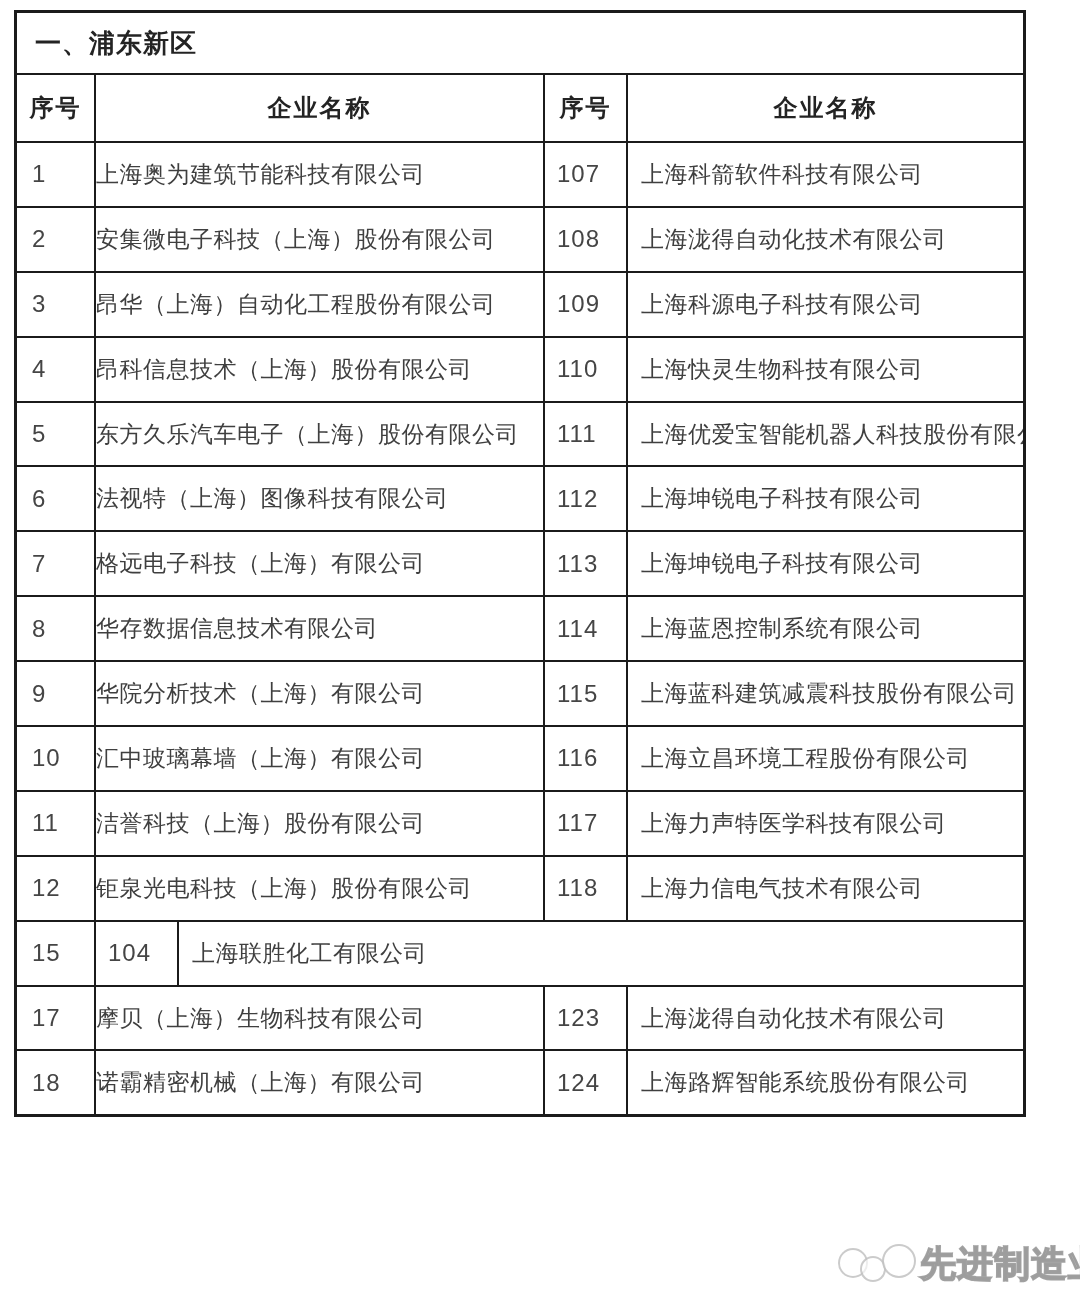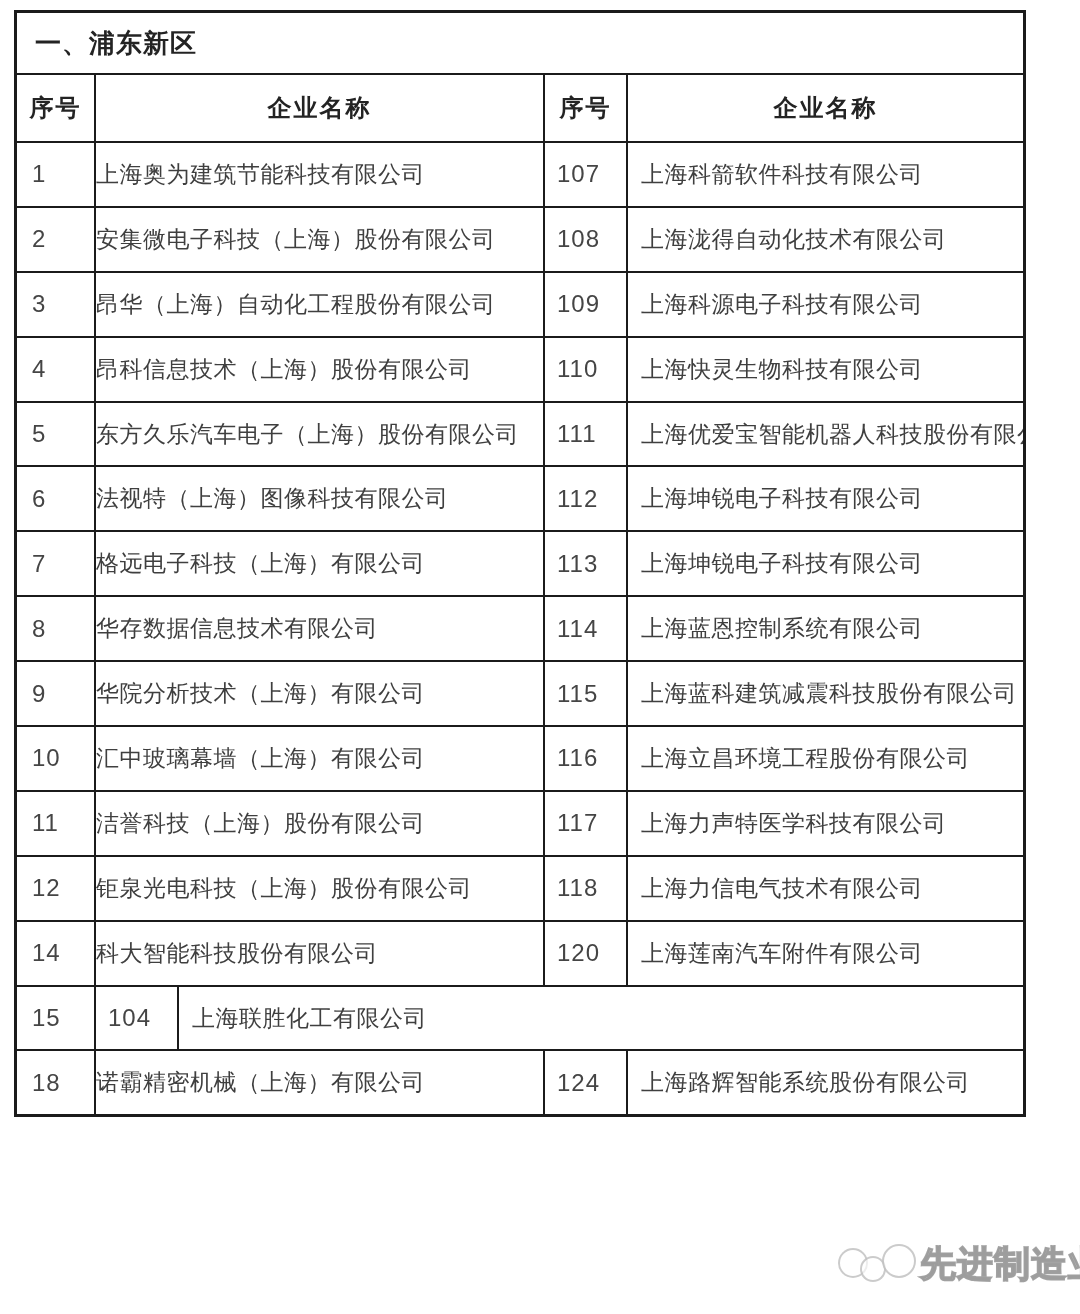--- a/index.html
+++ b/index.html
@@ -162,34 +162,34 @@
   </div>
 
   <div class="body-row">
     <div class="cell col-no num">12</div>
     <div class="cell col-name">钜泉光电科技（上海）股份有限公司</div>
     <div class="cell col-no2 num">118</div>
     <div class="cell col-name2">上海力信电气技术有限公司</div>
   </div>
 
 
-  <div class="body-row">
-    <div class="cell col-no num">14</div>
-    <div class="cell col-name">科大智能科技股份有限公司</div>
-    <div class="cell col-no2 num">120</div>
-    <div class="cell col-name2">上海莲南汽车附件有限公司</div>
-  </div>
 
   <div class="body-row">
     <div class="cell col-no num">15</div>
     <div class="cell col-no2 num">104</div>
     <div class="cell col-name2">上海联胜化工有限公司</div>
   </div>
 
 
+  <div class="body-row">
+    <div class="cell col-no num">17</div>
+    <div class="cell col-name">摩贝（上海）生物科技有限公司</div>
+    <div class="cell col-no2 num">123</div>
+    <div class="cell col-name2">上海泷得自动化技术有限公司</div>
+  </div>
 
   <div class="body-row">
     <div class="cell col-no num">18</div>
     <div class="cell col-name">诺霸精密机械（上海）有限公司</div>
     <div class="cell col-no2 num">124</div>
     <div class="cell col-name2">上海路辉智能系统股份有限公司</div>
   </div>
 </div>
 
   </div>

